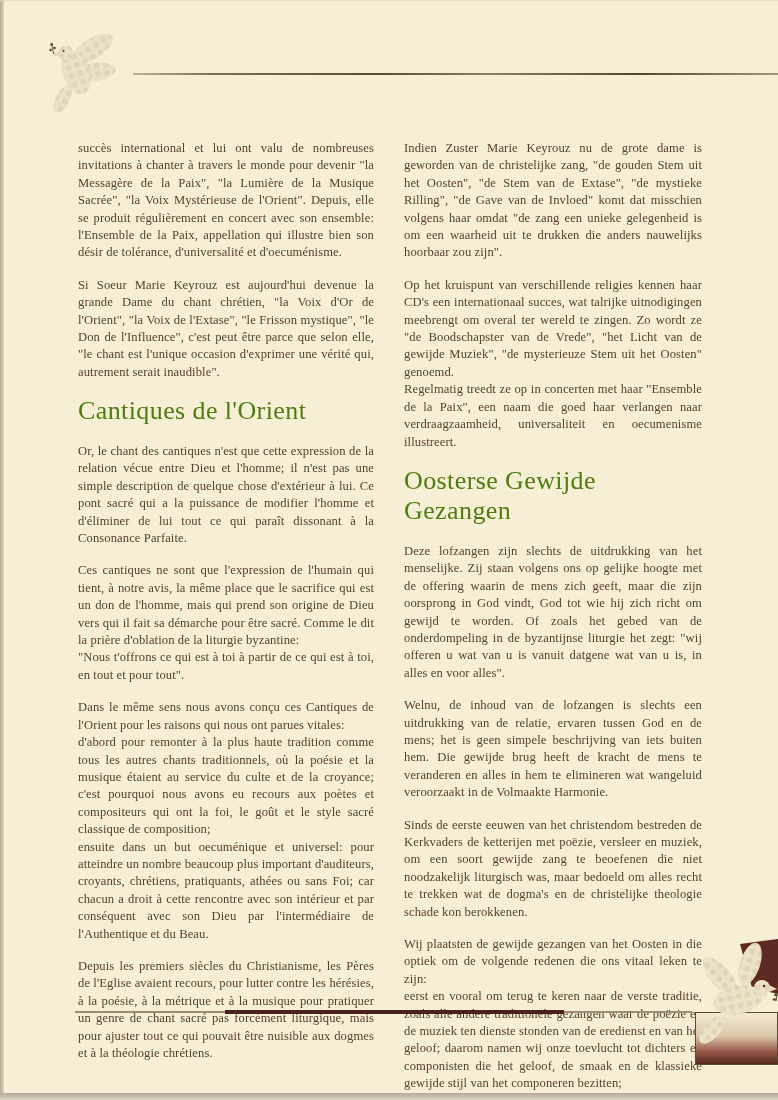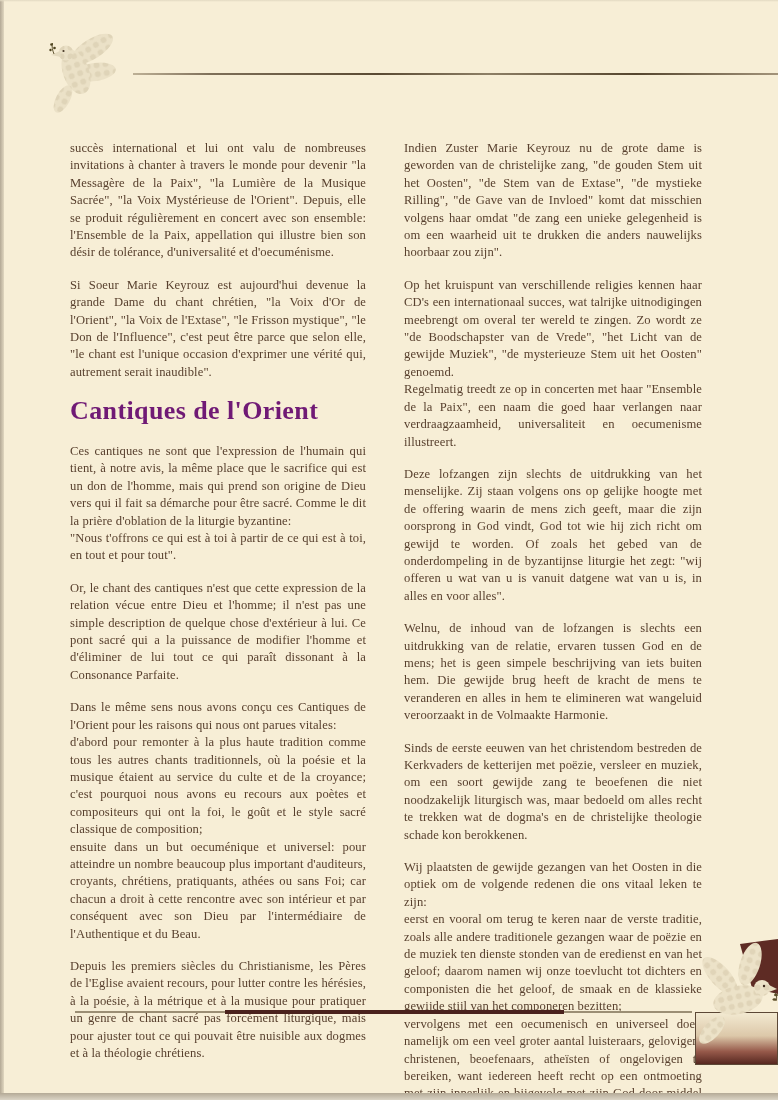--- a/index.html
+++ b/index.html
@@ -25,33 +25,33 @@
     background:linear-gradient(90deg,#bdb096 0%,#7e6f59 12%,#5a4a33 38%,#8d7f66 55%,#55452e 78%,#a3947b 100%);}
   .bottom-rule{position:absolute;left:75px;top:1009px;width:617px;height:5px;
     display:flex;align-items:center;}
   .bottom-rule .seg-thin{height:2px;background:#9b8e74;}
   .bottom-rule .seg-thin.s1{width:150px;}
   .bottom-rule .seg-thin.s3{width:128px;}
   .bottom-rule .seg-thick{flex:1;height:4px;background:#4a221d;}
 
   
   .col{position:absolute;top:140px;width:296px;color:#58402e;}
-  .col-left{left:70px;}
+  .col-left{left:78px;}
   .col-right{left:404px;width:298px;}
   .col p{
     margin:0 0 15px 0;
     font-size:12.6px;line-height:17.4px;
     text-align:justify;white-space:pre-line;
     letter-spacing:0.1px;
   }
   .intro{min-height:256px;}
   .col h2{
     margin:0 0 17px 0;
-    font-size:26px;font-weight:700;line-height:30px;
-    color:#701a75;letter-spacing:0.4px;
+    font-size:26px;font-weight:400;line-height:30px;
+    color:#4d7c0f;letter-spacing:0.4px;
   }
 
   
   .dove-top{position:absolute;left:48px;top:25px;}
   .corner-art{position:absolute;left:690px;top:938px;}
 </style>
 </head>
 <body>
 
 <div class="page">
@@ -79,35 +79,36 @@
   </svg>
 
   <div class="top-rule"></div>
 
   <div class="col col-left">
     <div class="intro">
       <p>succès international et lui ont valu de nombreuses invitations à chanter à travers le monde pour devenir "la Messagère de la Paix", "la Lumière de la Musique Sacrée", "la Voix Mystérieuse de l'Orient". Depuis, elle se produit régulièrement en concert avec son ensemble: l'Ensemble de la Paix, appellation qui illustre bien son désir de tolérance, d'universalité et d'oecuménisme.</p>
       <p>Si Soeur Marie Keyrouz est aujourd'hui devenue la grande Dame du chant chrétien, "la Voix d'Or de l'Orient", "la Voix de l'Extase", "le Frisson mystique", "le Don de l'Influence", c'est peut être parce que selon elle, "le chant est l'unique occasion d'exprimer une vérité qui, autrement serait inaudible".</p>
     </div>
     <h2>Cantiques de l'Orient</h2>
+    <p>Or, le chant des cantiques n'est que cette expression de la relation vécue entre Dieu et l'homme; il n'est pas une simple description de quelque chose d'extérieur à lui. Ce pont sacré qui a la puissance de modifier l'homme et d'éliminer de lui tout ce qui paraît dissonant à la Consonance Parfaite.</p>
     <p>Ces cantiques ne sont que l'expression de l'humain qui tient, à notre avis, la même place que le sacrifice qui est un don de l'homme, mais qui prend son origine de Dieu vers qui il fait sa démarche pour être sacré. Comme le dit la prière d'oblation de la liturgie byzantine:
 "Nous t'offrons ce qui est à toi à partir de ce qui est à toi, en tout et pour tout".</p>
-    <p>Or, le chant des cantiques n'est que cette expression de la relation vécue entre Dieu et l'homme; il n'est pas une simple description de quelque chose d'extérieur à lui. Ce pont sacré qui a la puissance de modifier l'homme et d'éliminer de lui tout ce qui paraît dissonant à la Consonance Parfaite.</p>
     <p>Dans le même sens nous avons conçu ces Cantiques de l'Orient pour les raisons qui nous ont parues vitales:
 d'abord pour remonter à la plus haute tradition comme tous les autres chants traditionnels, où la poésie et la musique étaient au service du culte et de la croyance; c'est pourquoi nous avons eu recours aux poètes et compositeurs qui ont la foi, le goût et le style sacré classique de composition;
 ensuite dans un but oecuménique et universel: pour atteindre un nombre beaucoup plus important d'auditeurs, croyants, chrétiens, pratiquants, athées ou sans Foi; car chacun a droit à cette rencontre avec son intérieur et par conséquent avec son Dieu par l'intermédiaire de l'Authentique et du Beau.</p>
     <p>Depuis les premiers siècles du Christianisme, les Pères de l'Eglise avaient recours, pour lutter contre les hérésies, à la poésie, à la métrique et à la musique pour pratiquer un genre de chant sacré pas forcément liturgique, mais pour ajuster tout ce qui pouvait être nuisible aux dogmes et à la théologie chrétiens.</p>
   </div>
 
   <div class="col col-right">
     <div class="intro">
       <p>Indien Zuster Marie Keyrouz nu de grote dame is geworden van de christelijke zang, "de gouden Stem uit het Oosten", "de Stem van de Extase", "de mystieke Rilling", "de Gave van de Invloed" komt dat misschien volgens haar omdat "de zang een unieke gelegenheid is om een waarheid uit te drukken die anders nauwelijks hoorbaar zou zijn".</p>
       <p>Op het kruispunt van verschillende religies kennen haar CD's een internationaal succes, wat talrijke uitnodigingen meebrengt om overal ter wereld te zingen. Zo wordt ze "de Boodschapster van de Vrede", "het Licht van de gewijde Muziek", "de mysterieuze Stem uit het Oosten" genoemd.
 Regelmatig treedt ze op in concerten met haar "Ensemble de la Paix", een naam die goed haar verlangen naar verdraagzaamheid, universaliteit en oecumenisme illustreert.</p>
     </div>
+    <h2>Oosterse Gewijde Gezangen</h2>
     <p>Deze lofzangen zijn slechts de uitdrukking van het menselijke. Zij staan volgens ons op gelijke hoogte met de offering waarin de mens zich geeft, maar die zijn oorsprong in God vindt, God tot wie hij zich richt om gewijd te worden. Of zoals het gebed van de onderdompeling in de byzantijnse liturgie het zegt: "wij offeren u wat van u is vanuit datgene wat van u is, in alles en voor alles".</p>
     <p>Welnu, de inhoud van de lofzangen is slechts een uitdrukking van de relatie, ervaren tussen God en de mens; het is geen simpele beschrijving van iets buiten hem. Die gewijde brug heeft de kracht de mens te veranderen en alles in hem te elimineren wat wangeluid veroorzaakt in de Volmaakte Harmonie.</p>
     <p>Sinds de eerste eeuwen van het christendom bestreden de Kerkvaders de ketterijen met poëzie, versleer en muziek, om een soort gewijde zang te beoefenen die niet noodzakelijk liturgisch was, maar bedoeld om alles recht te trekken wat de dogma's en de christelijke theologie schade kon berokkenen.</p>
     <p>Wij plaatsten de gewijde gezangen van het Oosten in die optiek om de volgende redenen die ons vitaal leken te zijn:
 eerst en vooral om terug te keren naar de verste traditie, zoals alle andere traditionele gezangen waar de poëzie en de muziek ten dienste stonden van de eredienst en van het geloof; daarom namen wij onze toevlucht tot dichters en componisten die het geloof, de smaak en de klassieke gewijde stijl van het componeren bezitten;
 vervolgens met een oecumenisch en universeel doel, namelijk om een veel groter aantal luisteraars, gelovigen, christenen, beoefenaars, atheïsten of ongelovigen te bereiken, want iedereen heeft recht op een ontmoeting met zijn innerlijk en bijgevolg met zijn God door middel van het Authentieke en het Schone.</p>
   </div>
 
   <div class="bottom-rule">
     <span class="seg-thin s1"></span>

